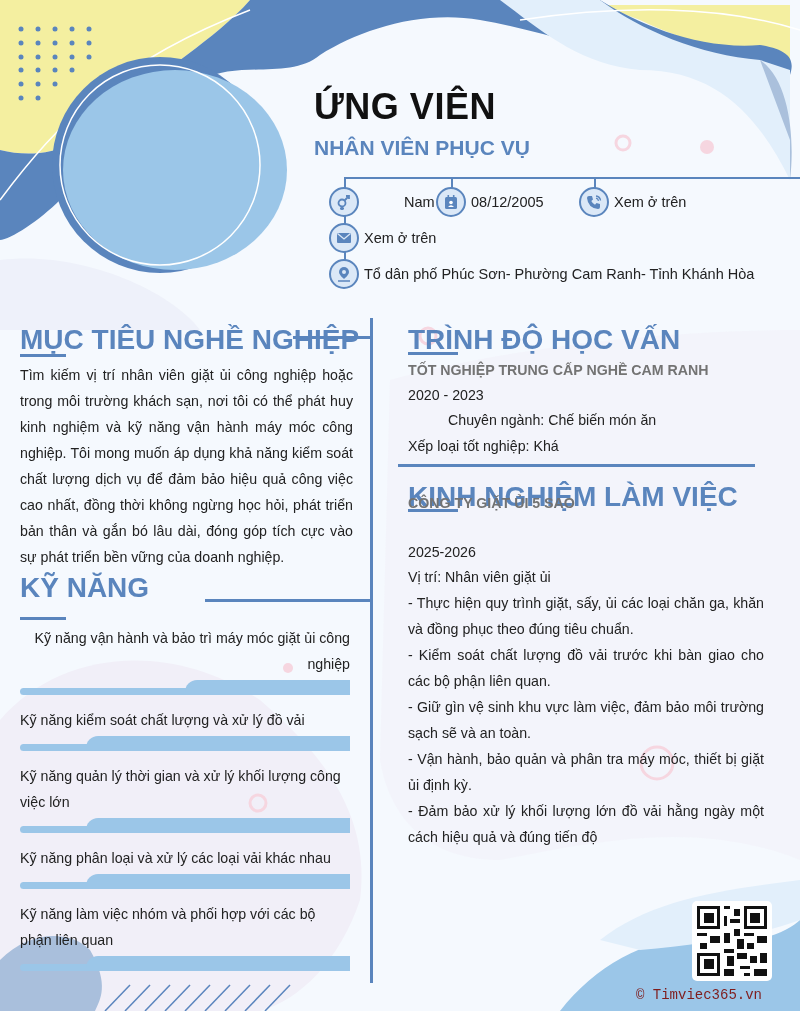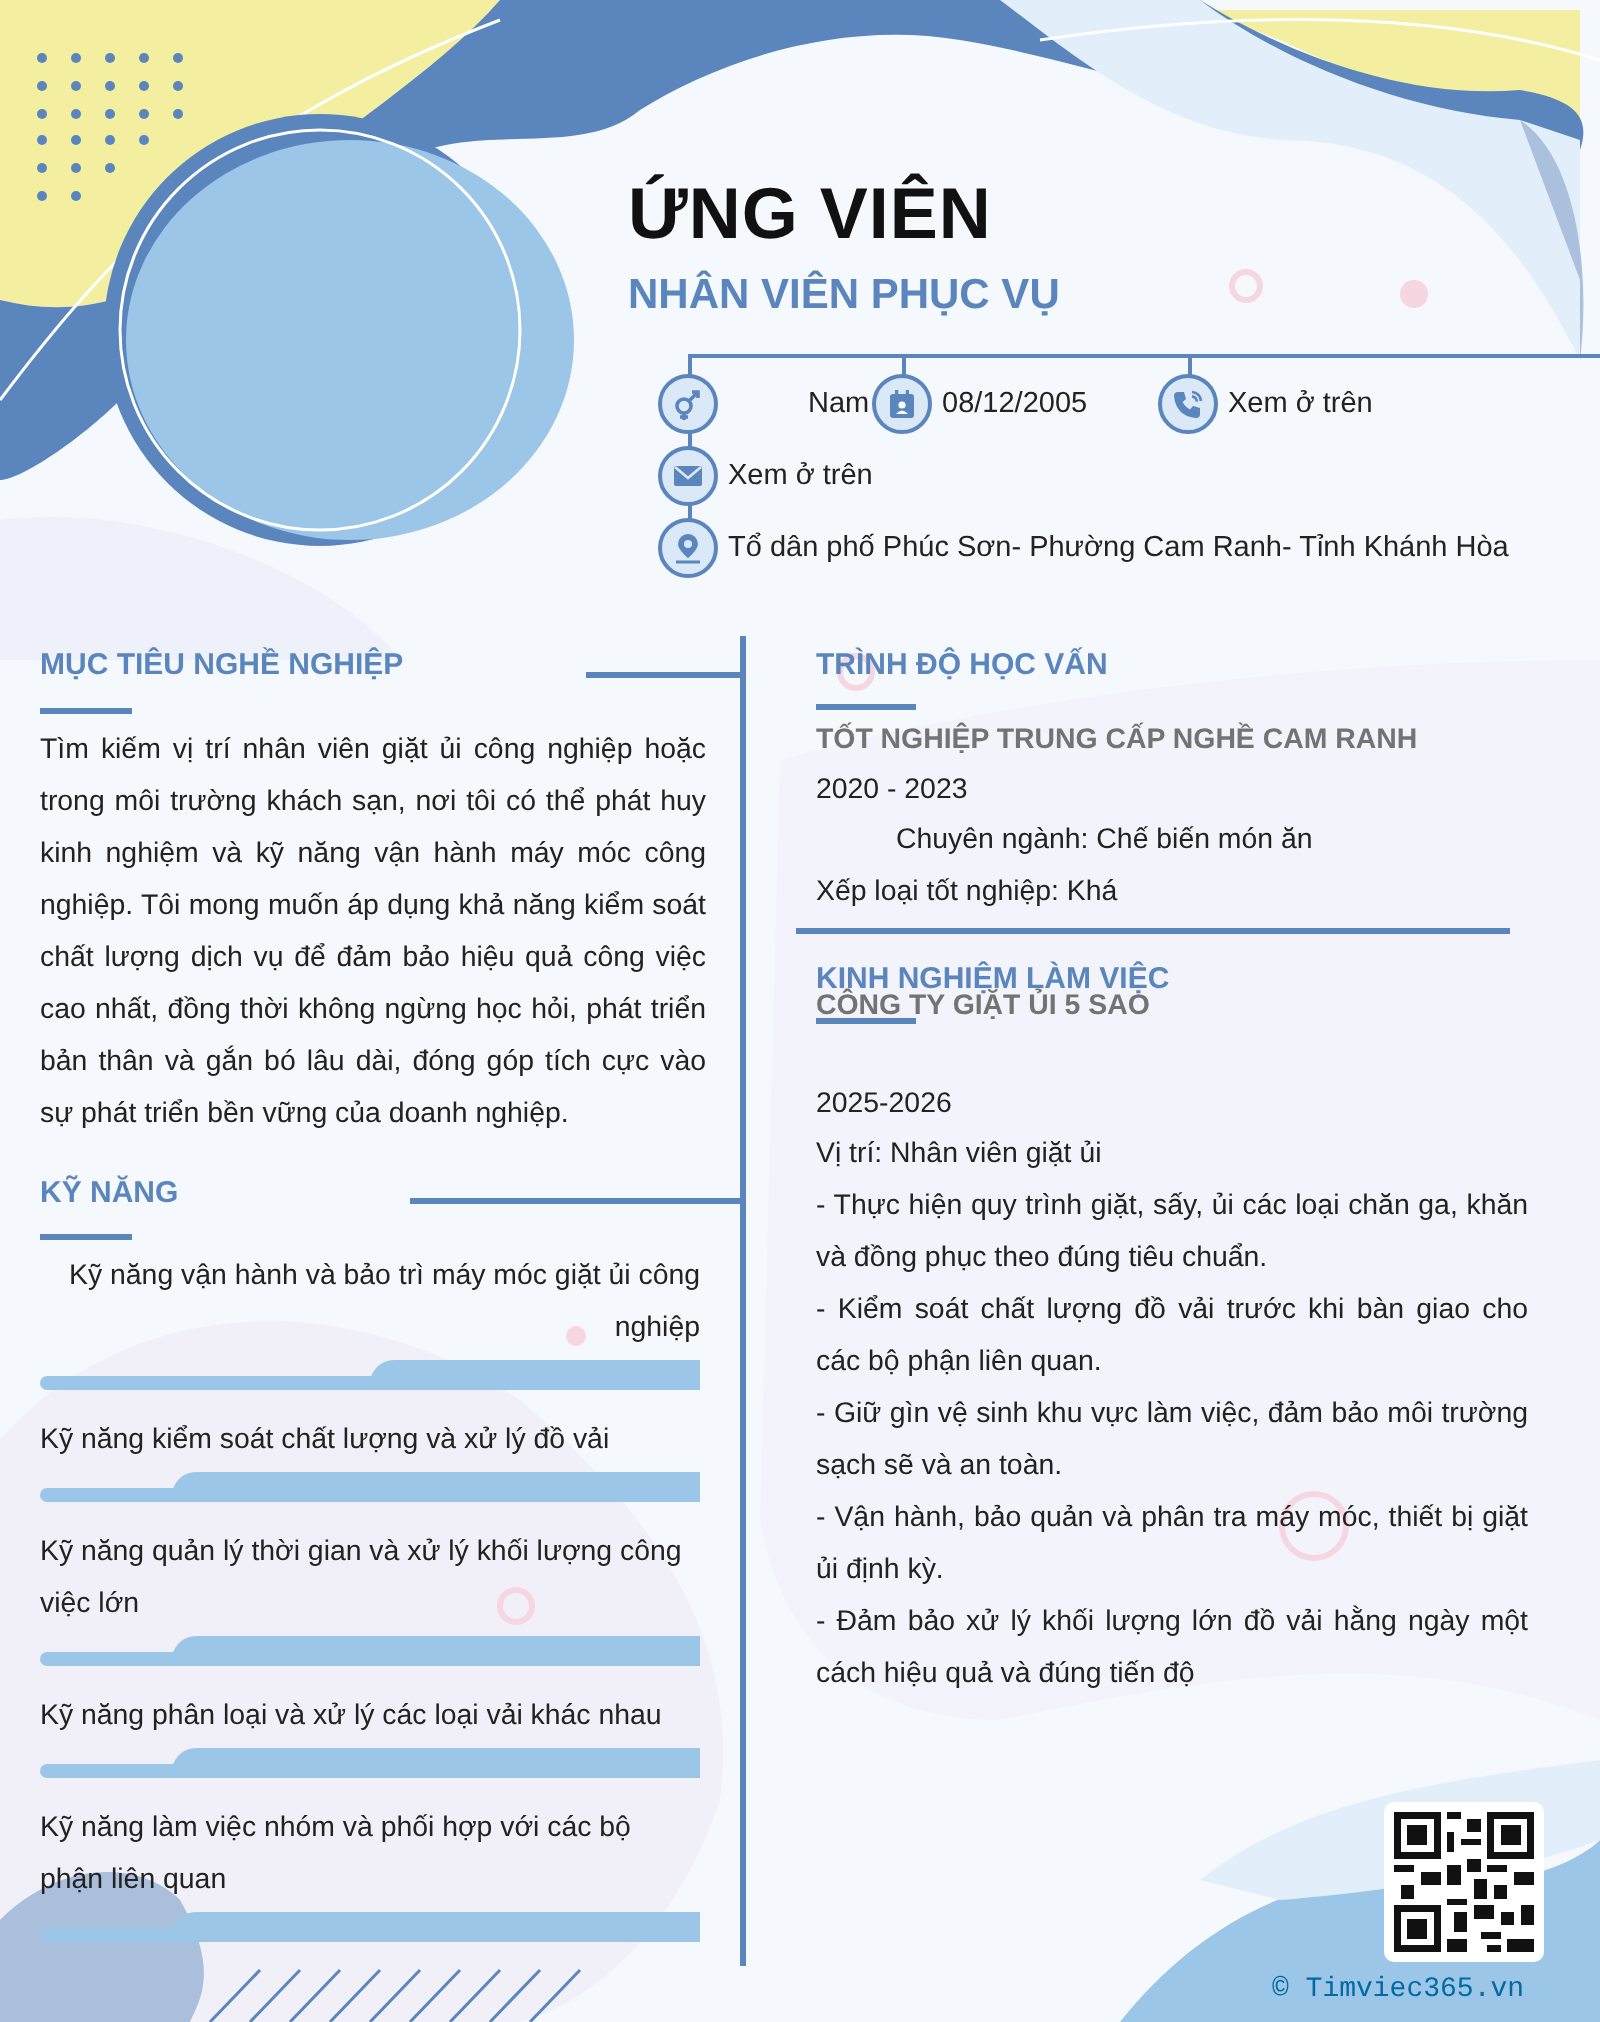--- a/index.html
+++ b/index.html
@@ -17,40 +17,40 @@
   .name { position: absolute; left: 314px; top: 86px; font-size: 36px; font-weight: bold; color: #111; letter-spacing: 0.5px; }
   .role { position: absolute; left: 314px; top: 136px; font-size: 21px; font-weight: bold; color: #5a85bd; }
   .hline { position: absolute; left: 344px; top: 177px; width: 456px; height: 1.5px; background: #5a85bd; }
   .vline { position: absolute; width: 1.5px; background: #5a85bd; }
 
   .info { position: absolute; display: flex; align-items: center; font-size: 14.5px; color: #222; }
   .ic { width: 30px; height: 30px; border-radius: 50%; border: 2.5px solid #5a85bd; background: #dbe8f7; display: flex; align-items: center; justify-content: center; margin-right: 5px; flex-shrink: 0; }
   .ic svg { width: 16px; height: 16px; }
 
   
-  .sec-title { position: absolute; font-size: 15px; font-weight: bold; color: #5a85bd; }
+  .sec-title { position: absolute; font-size: 28px; font-weight: bold; color: #5a85bd; }
   .sec-underline { position: absolute; width: 46px; height: 3px; background: #5a85bd; }
   .sec-rule { position: absolute; height: 3px; background: #5a85bd; }
 
   .objective { position: absolute; left: 20px; top: 362px; width: 333px; font-size: 14.2px; line-height: 26px; text-align: justify; color: #222; }
 
   .skill-text { position: absolute; left: 20px; width: 330px; font-size: 14.2px; line-height: 26px; color: #222; }
   .skill-bar { position: absolute; left: 20px; width: 330px; height: 15px; }
   .skill-bar .track { position: absolute; left: 0; bottom: 0; width: 100%; height: 7px; border-radius: 4px; background: #9bc6e8; }
   .skill-bar .fill { position: absolute; top: 0; right: 0; height: 15px; background: #9bc6e8; border-radius: 12px 0 0 0; }
 
   .col-divider { position: absolute; left: 370px; top: 318px; width: 3px; height: 665px; background: #5a85bd; }
 
   .edu-school { position: absolute; left: 408px; top: 362px; font-size: 14.2px; font-weight: bold; color: #737373; }
   .line { position: absolute; left: 408px; font-size: 14.2px; color: #222; }
   .exp-text { position: absolute; left: 408px; width: 356px; font-size: 14.2px; line-height: 26px; color: #222; text-align: justify; }
 
   .qr { position: absolute; left: 692px; top: 901px; width: 80px; height: 80px; background: #fff; border-radius: 5px; padding: 5px; }
   .qr svg { width: 70px; height: 70px; }
-  .copyright { position: absolute; left: 636px; top: 987px; font-family: "Liberation Mono", "DejaVu Sans Mono", monospace; font-size: 14px; color: #0369a1; }
+  .copyright { position: absolute; left: 636px; top: 987px; font-family: "Liberation Mono", "DejaVu Sans Mono", monospace; font-size: 14px; color: #7f1d1d; }
 </style>
 </head>
 <body>
 
 <div class="page">
 
   <svg class="bg" viewBox="0 0 800 1011" preserveAspectRatio="none">
 
     <path d="M0 0 L250 0 C215 40 160 70 120 110 C80 150 40 160 0 150 Z" fill="#f4efa0"></path>
 
@@ -189,21 +189,21 @@
     <span>Tổ dân phố Phúc Sơn- Phường Cam Ranh- Tỉnh Khánh Hòa</span>
   </div>
 
   <div class="col-divider"></div>
 
   <div class="sec-title" style="left:20px; top:324px;">MỤC TIÊU NGHỀ NGHIỆP</div>
   <div class="sec-underline" style="left:20px; top:354px;"></div>
   <div class="sec-rule" style="left:293px; top:336px; width:79px;"></div>
   <div class="objective">Tìm kiếm vị trí nhân viên giặt ủi công nghiệp hoặc trong môi trường khách sạn, nơi tôi có thể phát huy kinh nghiệm và kỹ năng vận hành máy móc công nghiệp. Tôi mong muốn áp dụng khả năng kiểm soát chất lượng dịch vụ để đảm bảo hiệu quả công việc cao nhất, đồng thời không ngừng học hỏi, phát triển bản thân và gắn bó lâu dài, đóng góp tích cực vào sự phát triển bền vững của doanh nghiệp.</div>
 
-  <div class="sec-title" style="left:20px; top:588px;">KỸ NĂNG</div>
+  <div class="sec-title" style="left:20px; top:572px;">KỸ NĂNG</div>
   <div class="sec-underline" style="left:20px; top:617px;"></div>
   <div class="sec-rule" style="left:205px; top:599px; width:167px;"></div>
 
   <div class="skill-text" style="top:625px;text-align:right;">Kỹ năng vận hành và bảo trì máy móc giặt ủi công nghiệp</div>
   <div class="skill-bar" style="top:680px;">
       <div class="track"></div>
       <div class="fill" style="width:50%;"></div>
     </div>
 
   <div class="skill-text" style="top:707px;">Kỹ năng kiểm soát chất lượng và xử lý đồ vải</div>

